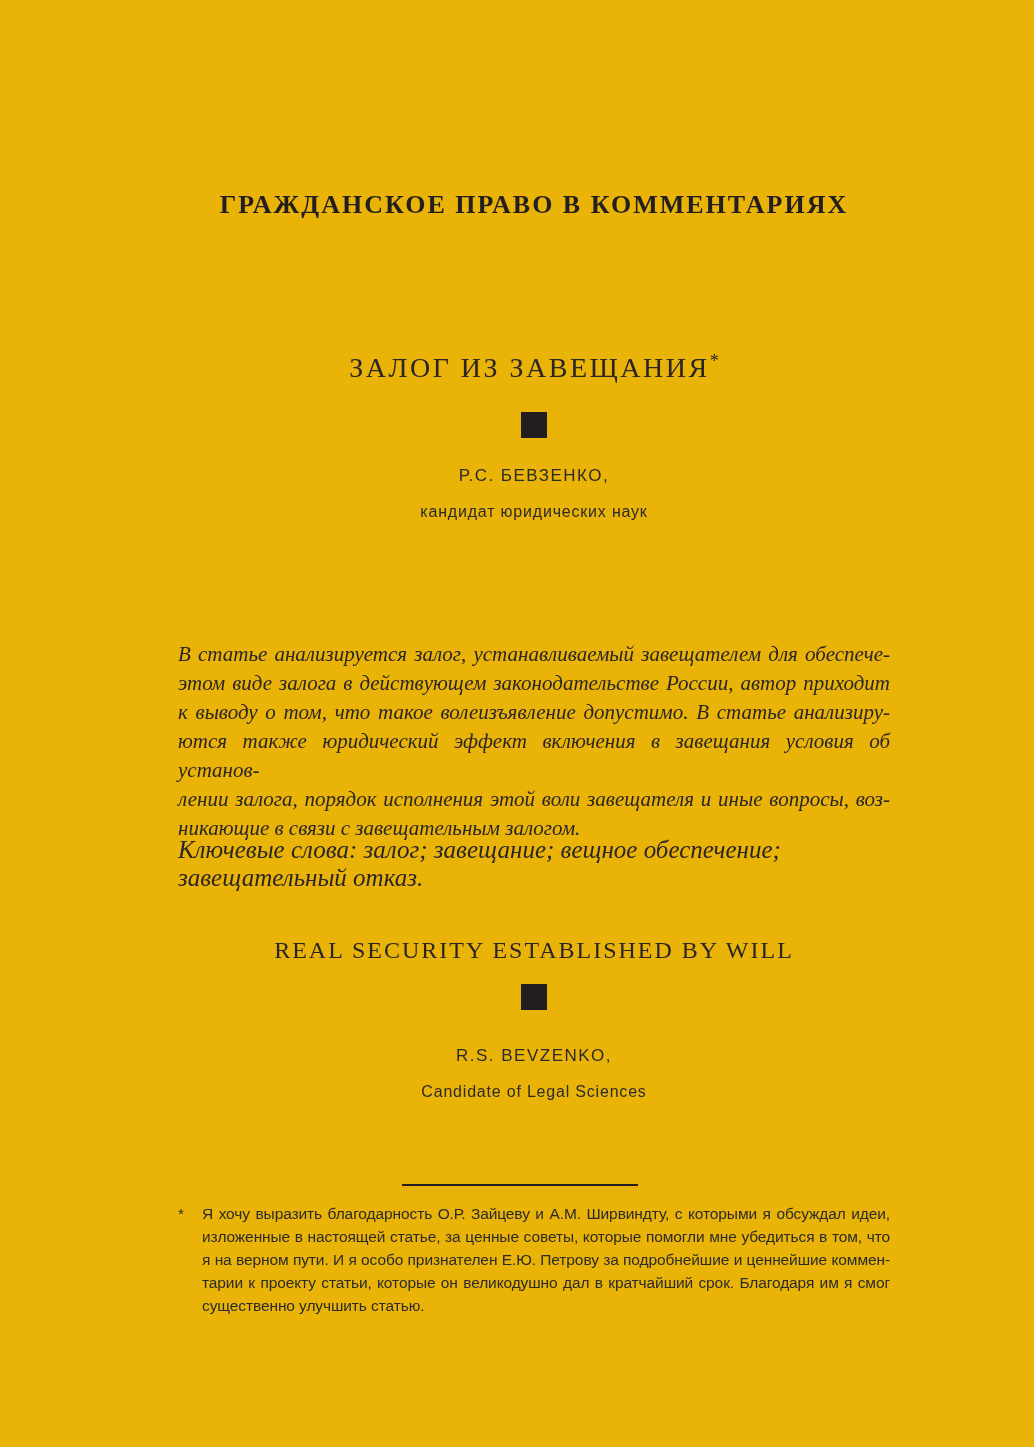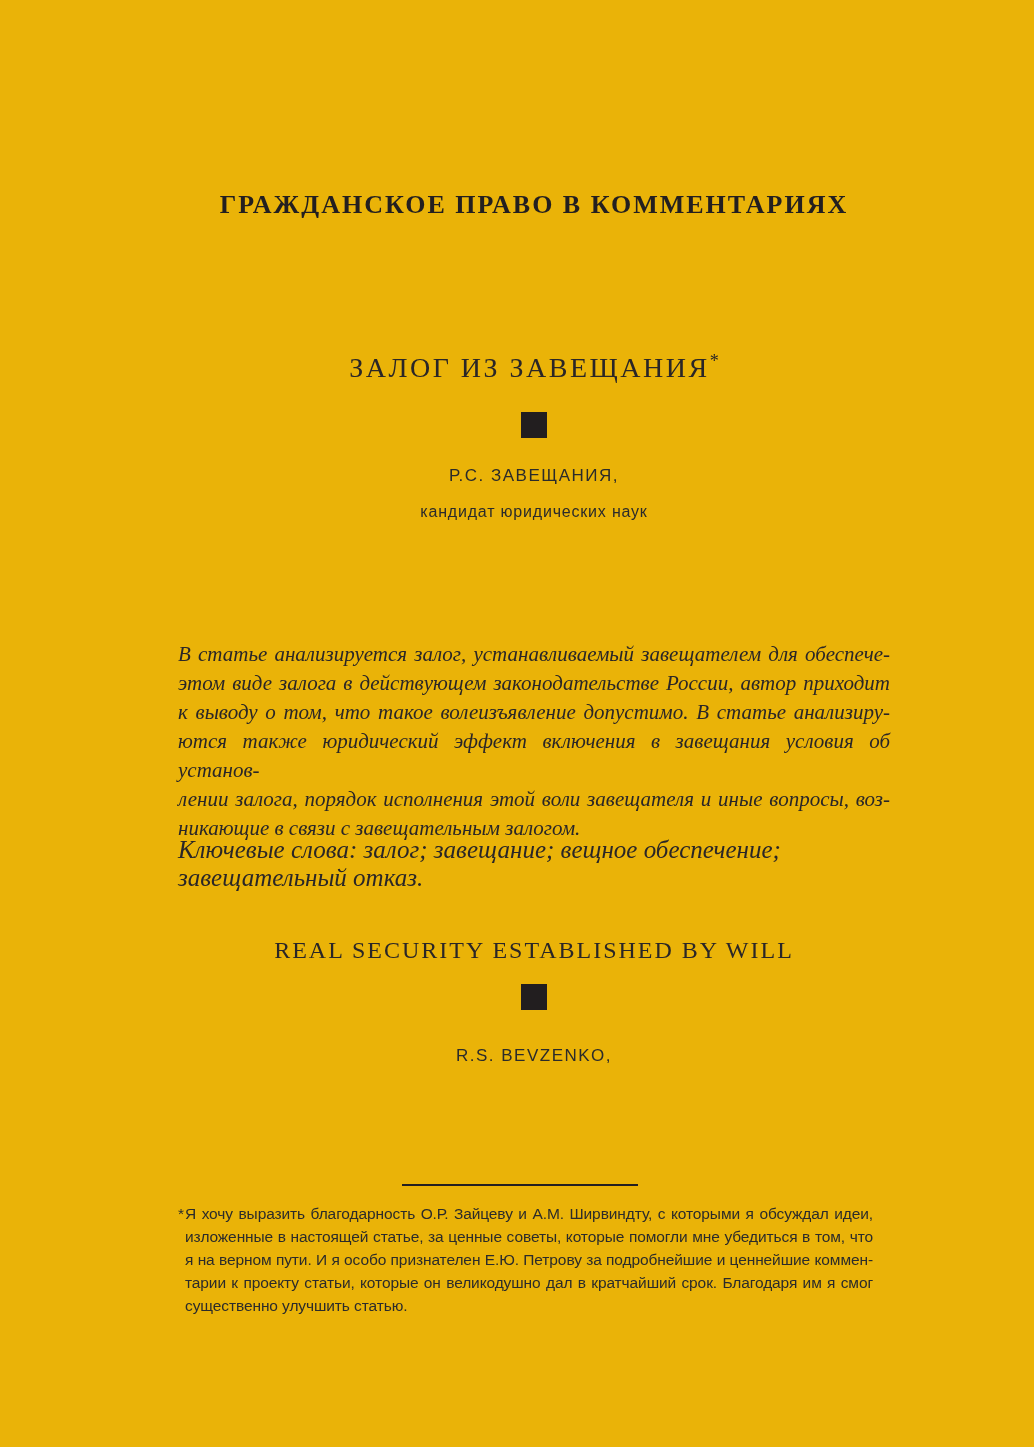--- a/index.html
+++ b/index.html
@@ -116,38 +116,38 @@
     line-height: 23px;
     color: #2b2b2b;
     letter-spacing: -0.1px;
   }
   .fn-marker {
     position: absolute;
     left: 0;
     top: 0;
   }
   .fn-text {
-    margin-left: 7px;
+    margin-left: 24px;
     width: 688px;
   }
 </style>
 </head>
 <body>
 
 <div class="page">
 
   <div class="col centered rubric">ГРАЖДАНСКОЕ ПРАВО В КОММЕНТАРИЯХ</div>
 
   <h1 class="col centered title-ru" style="margin:0;"><span>ЗАЛОГ ИЗ ЗАВЕЩАНИЯ</span><span class="title-marker">*</span></h1>
 
   <div class="col centered square-row-1">
     <span class="black-square"></span>
   </div>
 
-  <div class="col centered author-ru author-line">Р.С. ЗАВЕЩАНИЯ,</div>
+  <div class="col centered author-ru author-line">Р.С. БЕВЗЕНКО,</div>
 
   <div class="col centered degree-ru degree-line">кандидат юридических наук</div>
 
 
   <div class="col abstract">
     <div class="just-line">В статье анализируется залог, устанавливаемый завещателем для обеспече-</div>
     <div class="just-line">этом виде залога в действующем законодательстве России, автор приходит</div>
     <div class="just-line">к выводу о том, что такое волеизъявление допустимо. В статье анализиру-</div>
     <div class="just-line">ются также юридический эффект включения в завещания условия об установ-</div>
     <div class="just-line">лении залога, порядок исполнения этой воли завещателя и иные вопросы, воз-</div>
@@ -157,20 +157,21 @@
   <div class="col keywords">Ключевые слова: залог; завещание; вещное обеспечение; завещательный отказ.</div>
 
   <div class="col centered title-en">REAL SECURITY ESTABLISHED BY WILL</div>
 
   <div class="col centered square-row-2">
     <span class="black-square"></span>
   </div>
 
   <div class="col centered author-en author-line">R.S. BEVZENKO,</div>
 
+  <div class="col centered degree-en degree-line">Candidate of Legal Sciences</div>
 
   <div class="footnote-rule"></div>
 
   <div class="col footnote">
     <span class="fn-marker">*</span>
     <div class="fn-text">
       <div class="just-line">Я хочу выразить благодарность О.Р. Зайцеву и А.М. Ширвиндту, с которыми я обсуждал идеи,</div>
       <div class="just-line">изложенные в настоящей статье, за ценные советы, которые помогли мне убедиться в том, что</div>
       <div class="just-line">я на верном пути. И я особо признателен Е.Ю. Петрову за подробнейшие и ценнейшие коммен-</div>
       <div class="just-line">тарии к проекту статьи, которые он великодушно дал в кратчайший срок. Благодаря им я смог</div>

